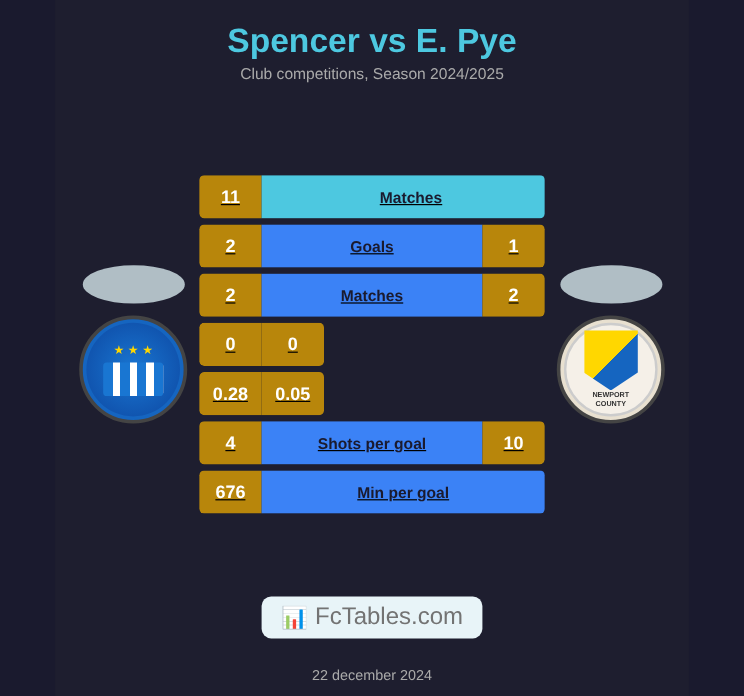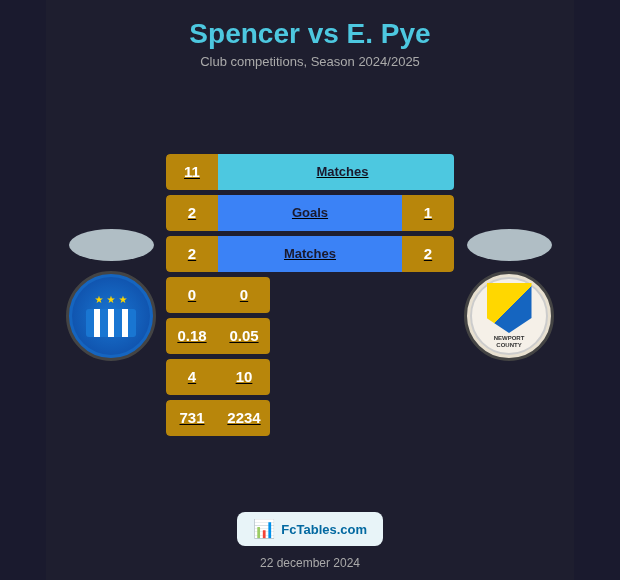--- a/index.html
+++ b/index.html
@@ -245,29 +245,29 @@
       align-items: center;
       gap: 6px;
     }
 
     .logo-icon {
       font-size: 18px;
       color: #1565c0;
     }
 
     .logo-text {
-      font-size: 13px;
-      font-weight: bold;
-      color: #0369a1;
+      font-size: 20px;
+      font-weight: normal;
+      color: #737373;
     }
 
     .footer-date {
       font-size: 12px;
       color: #aaa;
-      margin-top: 4px;
+      margin-top: 18px;
     }
   </style>
 </head>
 <body>
 
 <div class="page-wrapper">
   <h1 class="title">Spencer vs E. Pye</h1>
   <p class="subtitle">Club competitions, Season 2024/2025</p>
 
   <div class="comparison-section">
@@ -299,30 +299,31 @@
       <div class="stat-row">
         <div class="stat-left">2</div>
         <div class="stat-center">Matches</div>
         <div class="stat-right">2</div>
       </div>
       <div class="stat-row">
         <div class="stat-left">0</div>
         <div class="stat-right">0</div>
       </div>
       <div class="stat-row">
-        <div class="stat-left">0.18</div>
+        <div class="stat-left">0.28</div>
         <div class="stat-right">0.05</div>
       </div>
       <div class="stat-row">
         <div class="stat-left">4</div>
+        <div class="stat-center">Shots per goal</div>
         <div class="stat-right">10</div>
       </div>
       <div class="stat-row">
-        <div class="stat-left">731</div>
-        <div class="stat-right">2234</div>
+        <div class="stat-left">676</div>
+        <div class="stat-center">Min per goal</div>
       </div>
     </div>
 
     <div class="badges-col">
       <div class="badge-ellipse"></div>
       <div class="badge-circle right">
         <div class="newport-badge">
           <div class="newport-shield"></div>
           <div class="newport-text">NEWPORT<br>COUNTY</div>
         </div>

